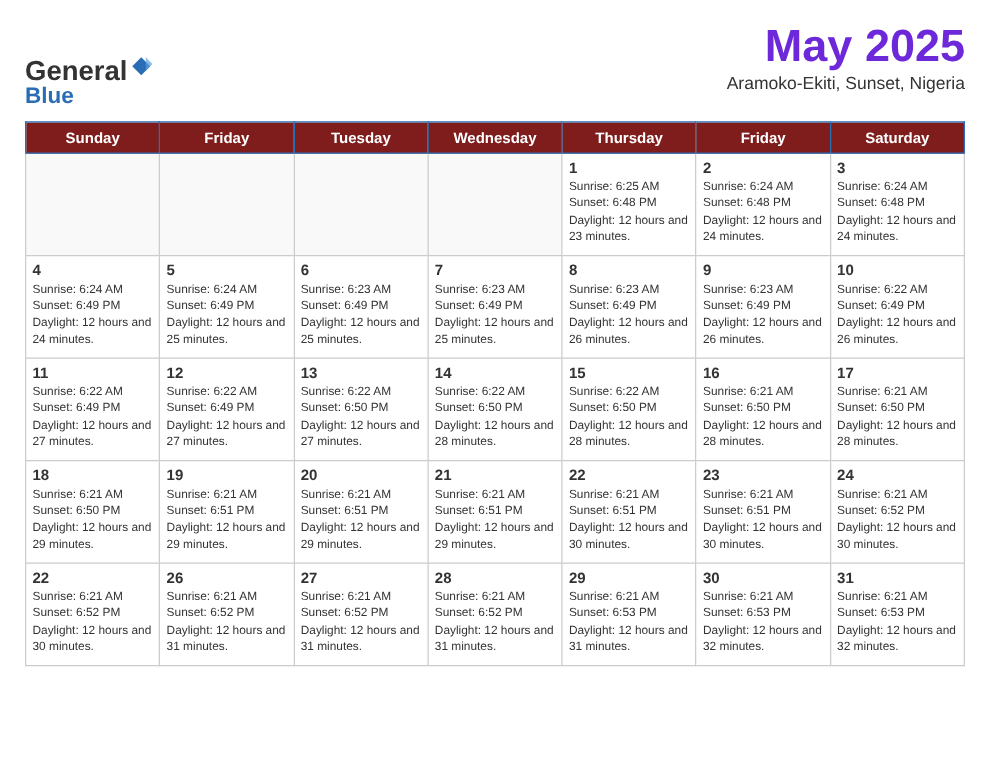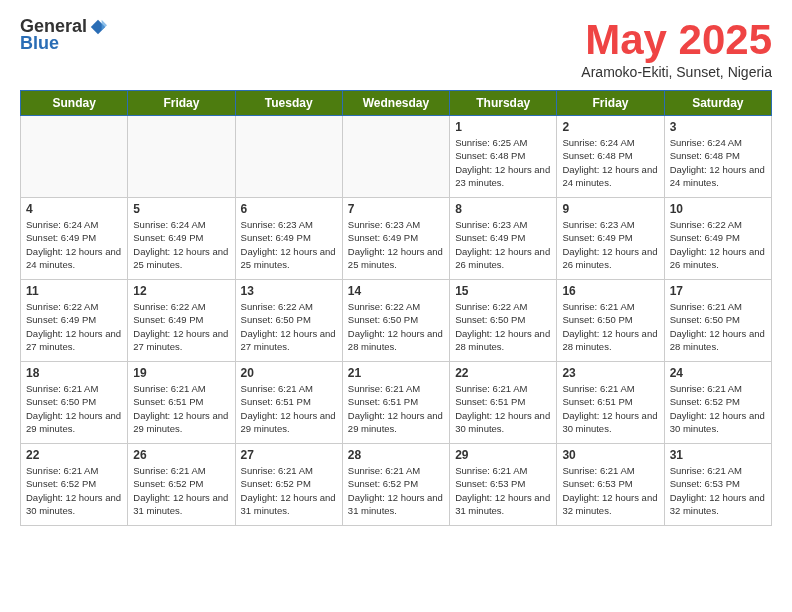--- a/index.html
+++ b/index.html
@@ -21,55 +21,55 @@
       align-items: flex-start;
       margin-bottom: 10px;
     }
     .logo {
       display: flex;
       flex-direction: column;
       align-items: flex-start;
     }
     .logo-text {
       display: flex;
-      align-items: center;
-      font-size: 18px;
+      font-size: 22px;
       font-weight: bold;
       color: #333;
+      margin-top: 28px;
     }
     .logo-general {
       color: #333;
     }
     .logo-blue {
       color: #2a6db5;
     }
     .logo-icon {
       width: 18px;
       height: 18px;
       margin-left: 2px;
     }
     .title-block {
       text-align: right;
     }
     .month-title {
-      font-size: 42px;
+      font-size: 36px;
       font-weight: bold;
-      color: #ef4444;
+      color: #6d28d9;
     }
     .location {
       font-size: 14px;
       color: #333;
     }
     .calendar-table {
       width: 100%;
       border-collapse: collapse;
       font-size: 10.5px;
     }
     .calendar-table th {
-      background-color: #4d7c0f;
+      background-color: #7f1d1d;
       color: #fff;
       text-align: center;
       padding: 5px 4px;
       font-size: 12px;
       font-weight: bold;
       border: 1px solid #2a6db5;
     }
     .calendar-table td {
       border: 1px solid #ccc;
       vertical-align: top;

